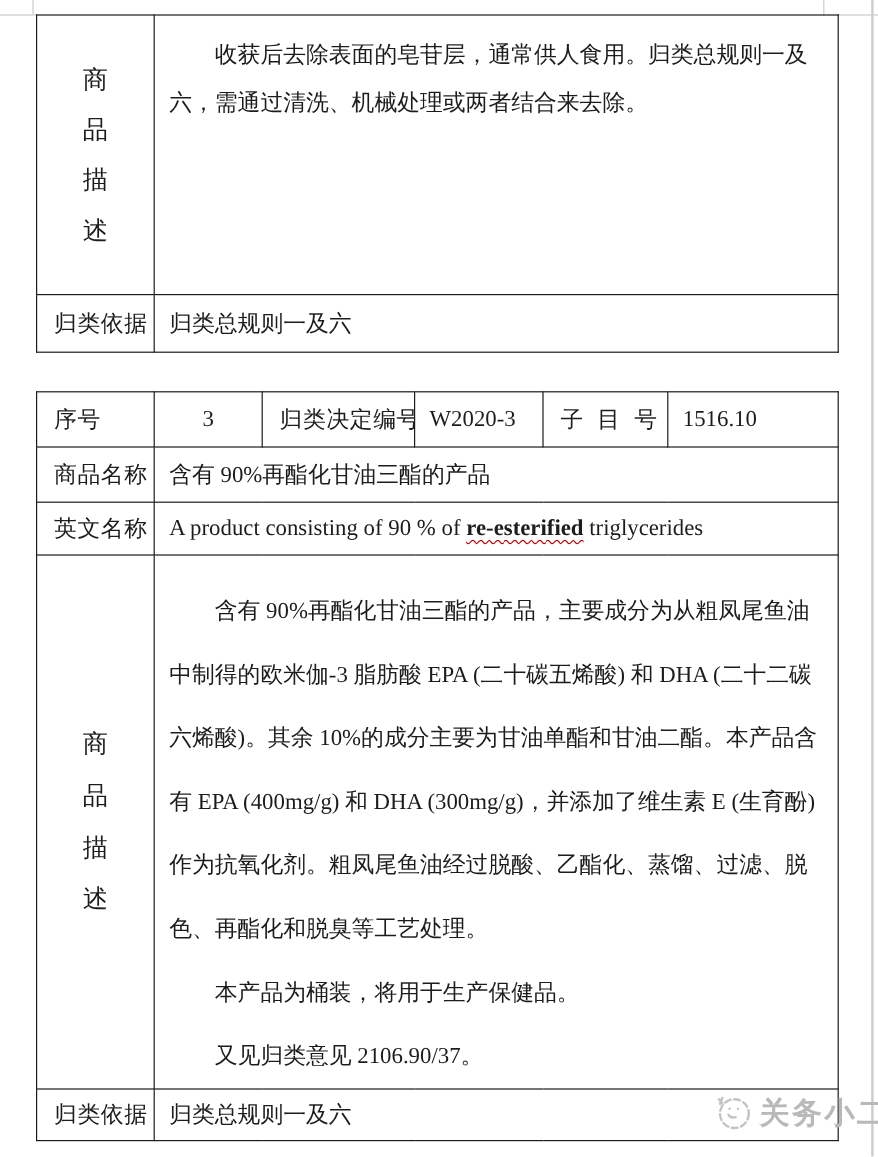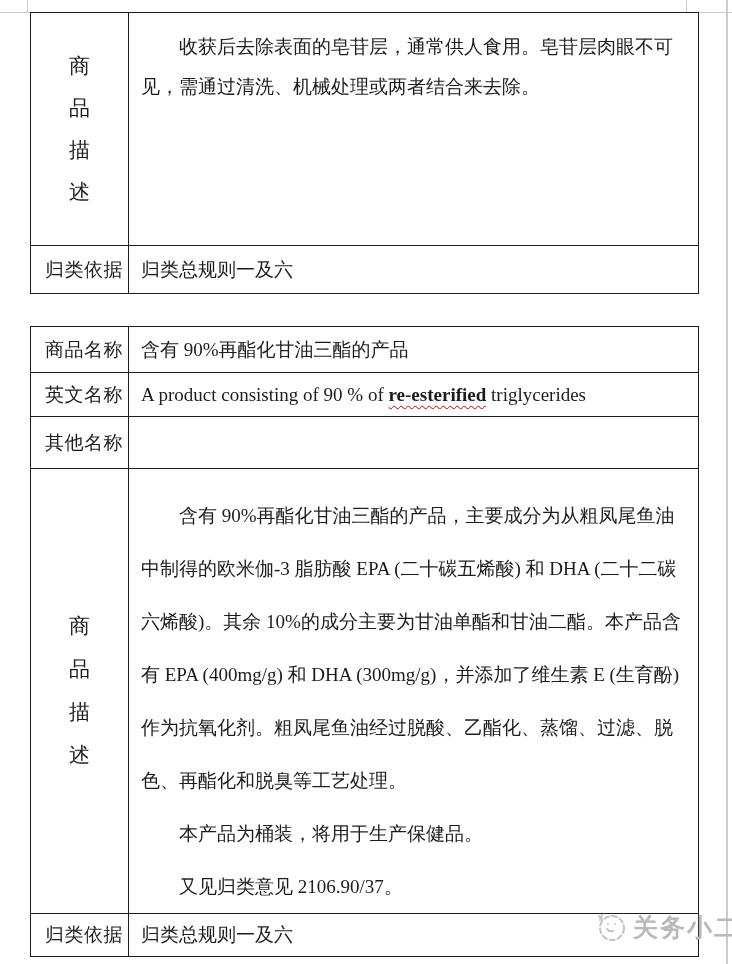--- a/index.html
+++ b/index.html
@@ -88,51 +88,55 @@
     <colgroup>
         <col style="width:98px">
         <col style="width:570px">
       </colgroup>
     <tbody>
       <tr class="r-desc">
         <td class="vlabel-cell">
           <span class="vlabel">商品描述</span>
         </td>
         <td class="desc">
-          <p>收获后去除表面的皂苷层，通常供人食用。皂苷层肉眼不可见，需通过清洗、机械处理或两者结合来去除。</p>
+          <p>收获后去除表面的皂苷层，通常供人食用。归类总规则一及六，需通过清洗、机械处理或两者结合来去除。</p>
         </td>
       </tr>
       <tr class="r-basis">
         <td class="lbl">归类依据</td>
         <td class="val">归类总规则一及六</td>
       </tr>
     </tbody>
   </table>
 
   <table class="tbl t2">
     <colgroup>
       <col style="width:98px">
         <col style="width:90px">
         <col style="width:127px">
       <col style="width:107px">
         <col style="width:104px">
         <col style="width:142px">
     </colgroup>
     <tbody>
+      <tr class="r1">
+        <td class="lbl">序号</td>
+        <td class="center">3</td>
+        <td class="lbl">归类决定编号</td>
+        <td class="val">W2020-3</td>
+        <td class="lbl wide-sp">子 目 号</td>
+        <td class="val">1516.10</td>
+      </tr>
       <tr class="r2">
         <td class="lbl">商品名称</td>
         <td class="val" colspan="5">含有 90%再酯化甘油三酯的产品</td>
       </tr>
       <tr class="r3">
         <td class="lbl">英文名称</td>
         <td class="val" colspan="5"><span>A product consisting of 90 % of </span><span class="sp-err">re-esterified</span><span> triglycerides</span></td>
-      </tr>
-      <tr class="r4">
-        <td class="lbl">其他名称</td>
-        <td class="val" colspan="5"></td>
       </tr>
       <tr class="r5">
         <td class="vlabel-cell">
           <span class="vlabel">商品描述</span>
         </td>
         <td class="desc" colspan="5">
           <p>含有 90%再酯化甘油三酯的产品，主要成分为从粗凤尾鱼油中制得的欧米伽-3 脂肪酸 EPA (二十碳五烯酸) 和 DHA (二十二碳六烯酸)。其余 10%的成分主要为甘油单酯和甘油二酯。本产品含有 EPA (400mg/g) 和 DHA (300mg/g)，并添加了维生素 E (生育酚) 作为抗氧化剂。粗凤尾鱼油经过脱酸、乙酯化、蒸馏、过滤、脱色、再酯化和脱臭等工艺处理。</p>
           <p>本产品为桶装，将用于生产保健品。</p>
           <p>又见归类意见 2106.90/37。</p>
         </td>

